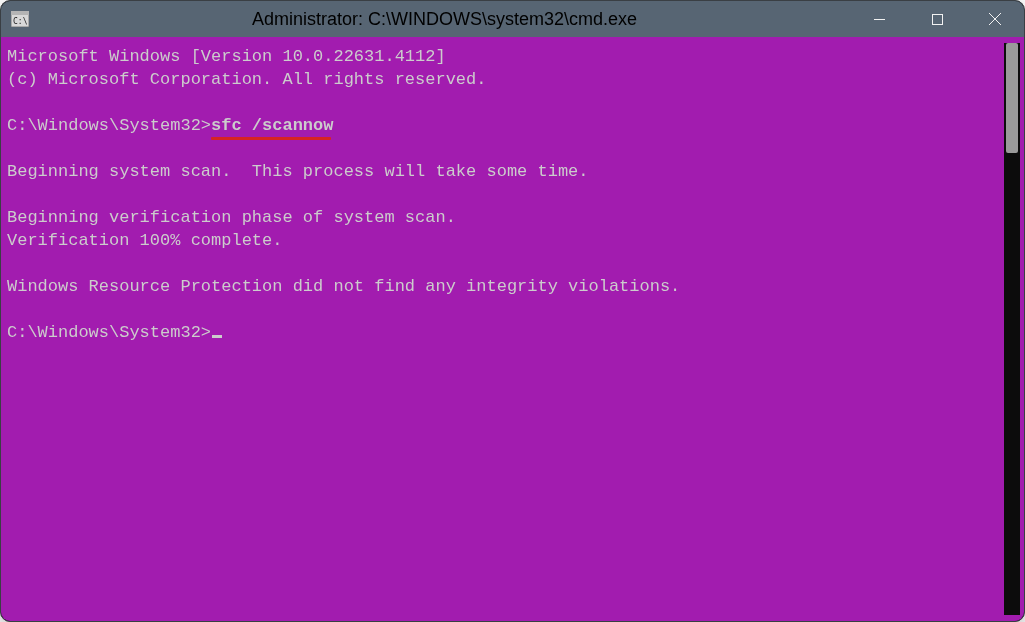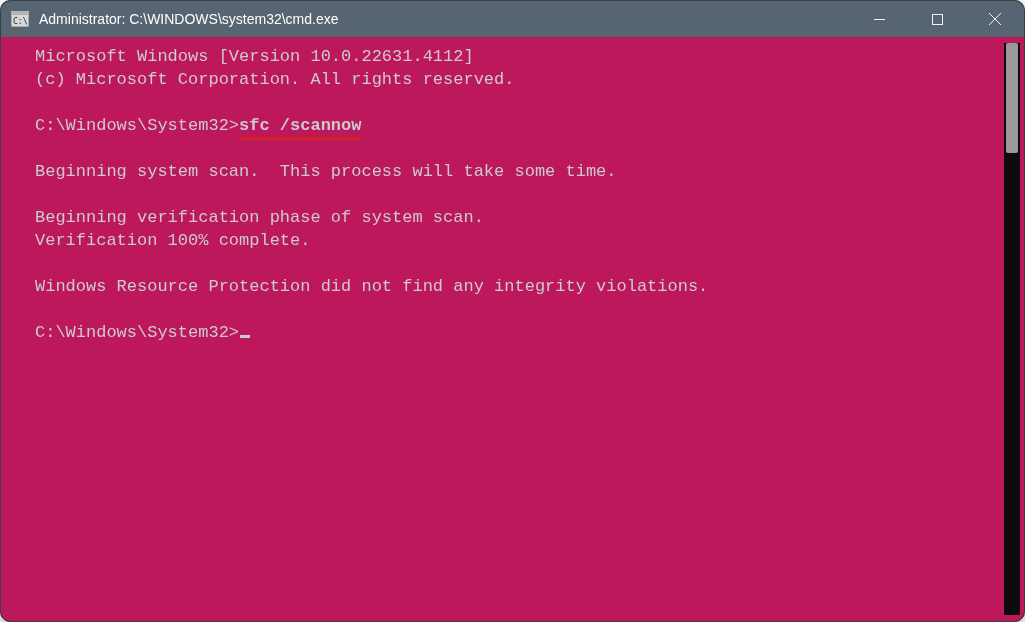--- a/index.html
+++ b/index.html
@@ -37,44 +37,44 @@
     }
     .titlebar .app-icon {
       width: 18px;
       height: 18px;
       margin-right: 10px;
       display: flex;
       align-items: center;
       justify-content: center;
     }
     .titlebar .title {
-      font-size: 14px;
+      font-size: 18px;
       font-weight: 400;
       flex: 1;
-      color: #ffffff;
+      color: #000000;
+      text-align: center;
     }
     .titlebar .controls {
       display: flex;
       height: 100%;
     }
     .titlebar .control {
       width: 58px;
       height: 100%;
       display: flex;
       align-items: center;
       justify-content: center;
       color: #f2f2f2;
       cursor: pointer;
     }
     .terminal-area {
       flex: 1;
       display: flex;
       position: relative;
-      background: #be185d;
-      padding-left: 28px;
+      background: #a21caf;
     }
     .terminal {
       flex: 1;
       padding: 8px 6px 8px 6px;
       font-family: Consolas, "Courier New", monospace;
       font-size: 17px;
       line-height: 23px;
       color: #cccccc;
       white-space: pre;
       overflow: hidden;

